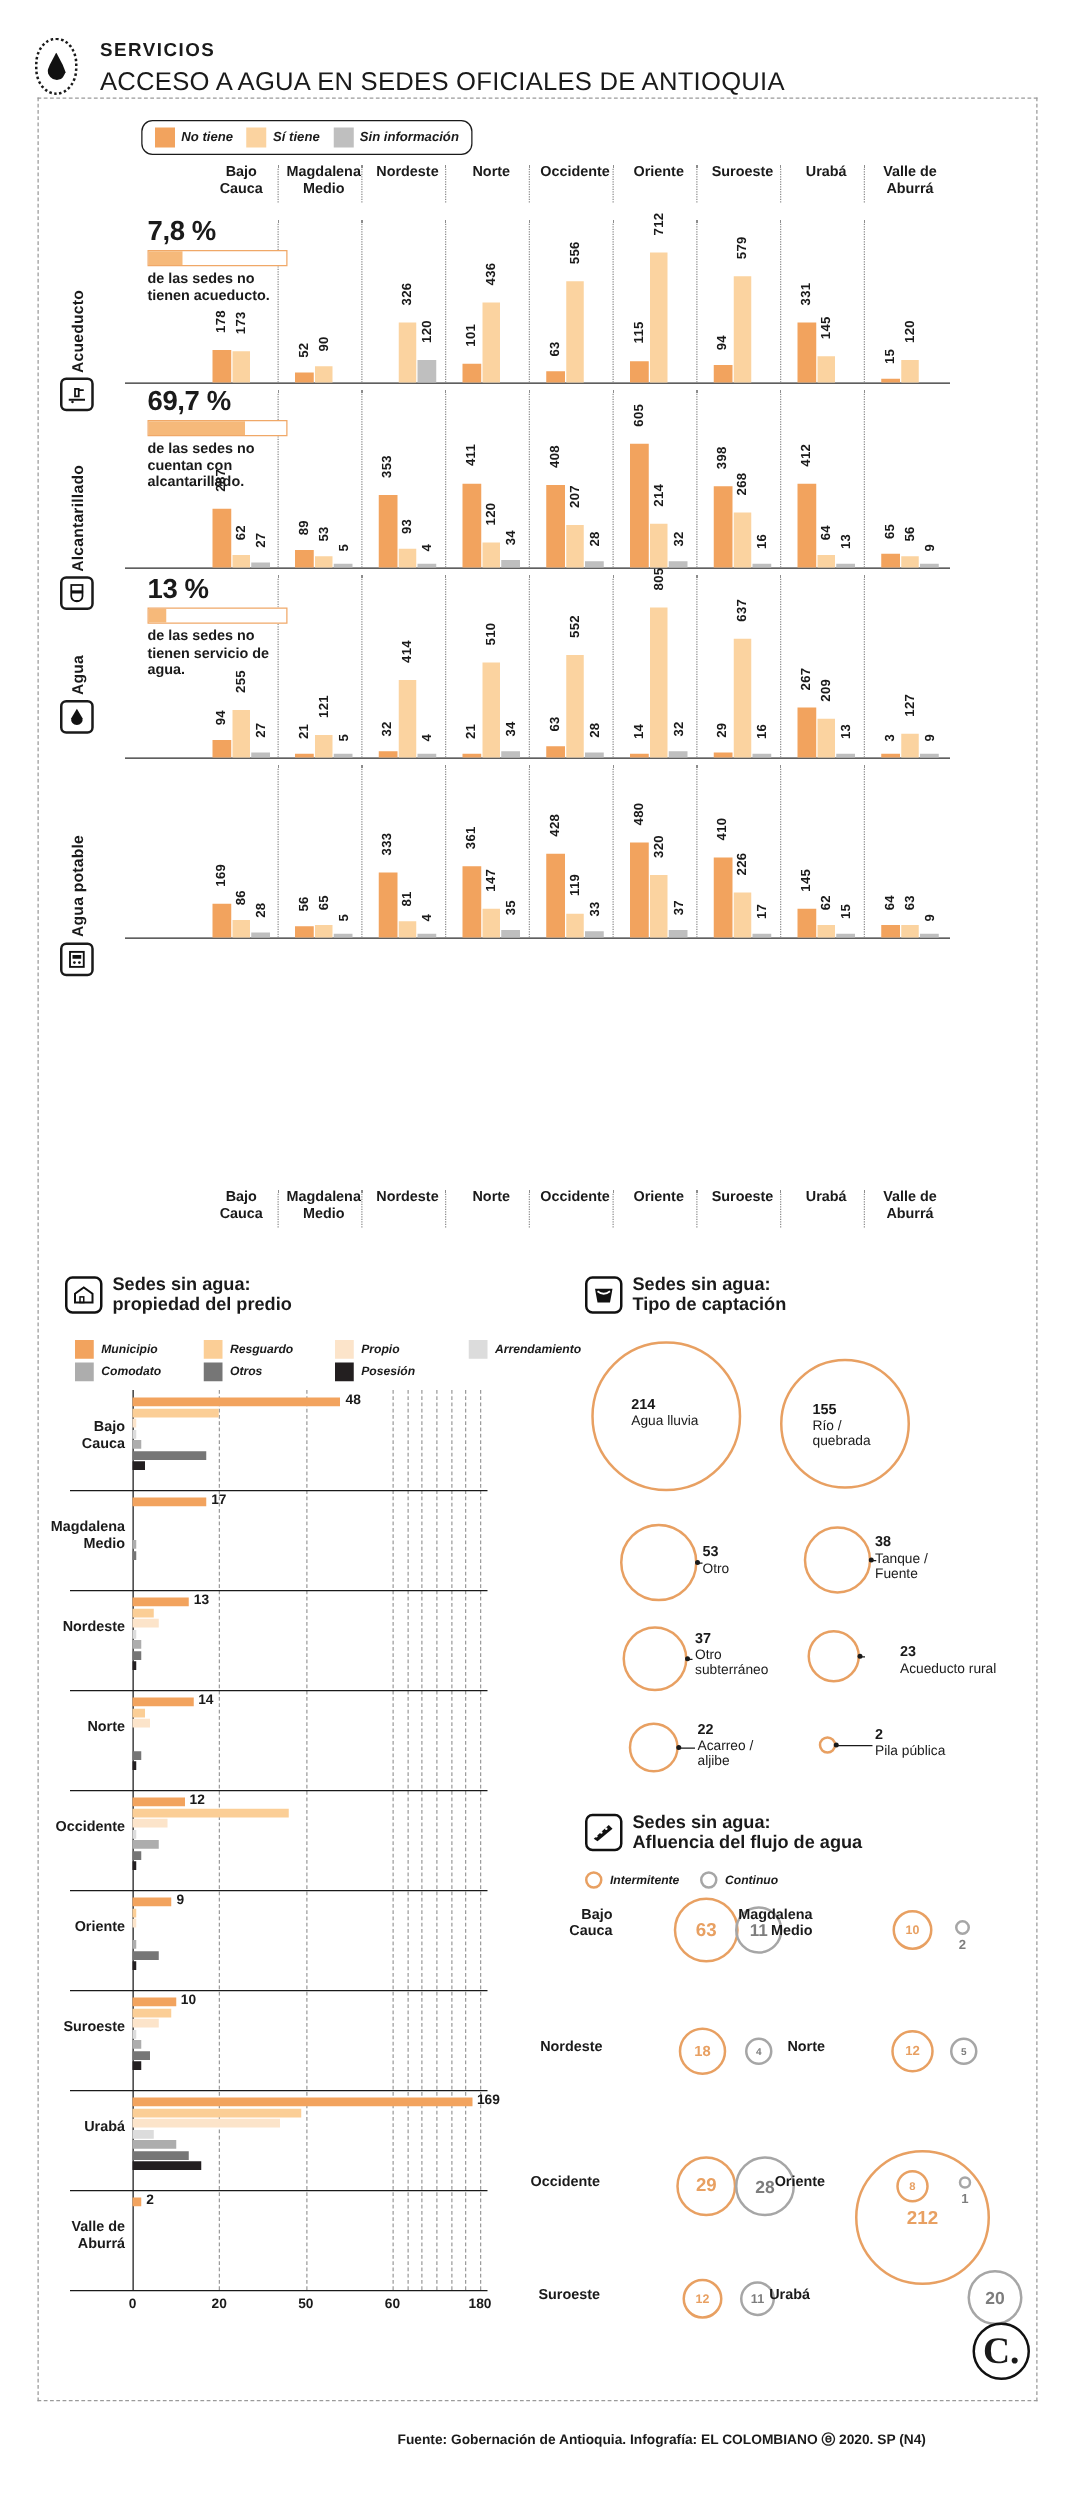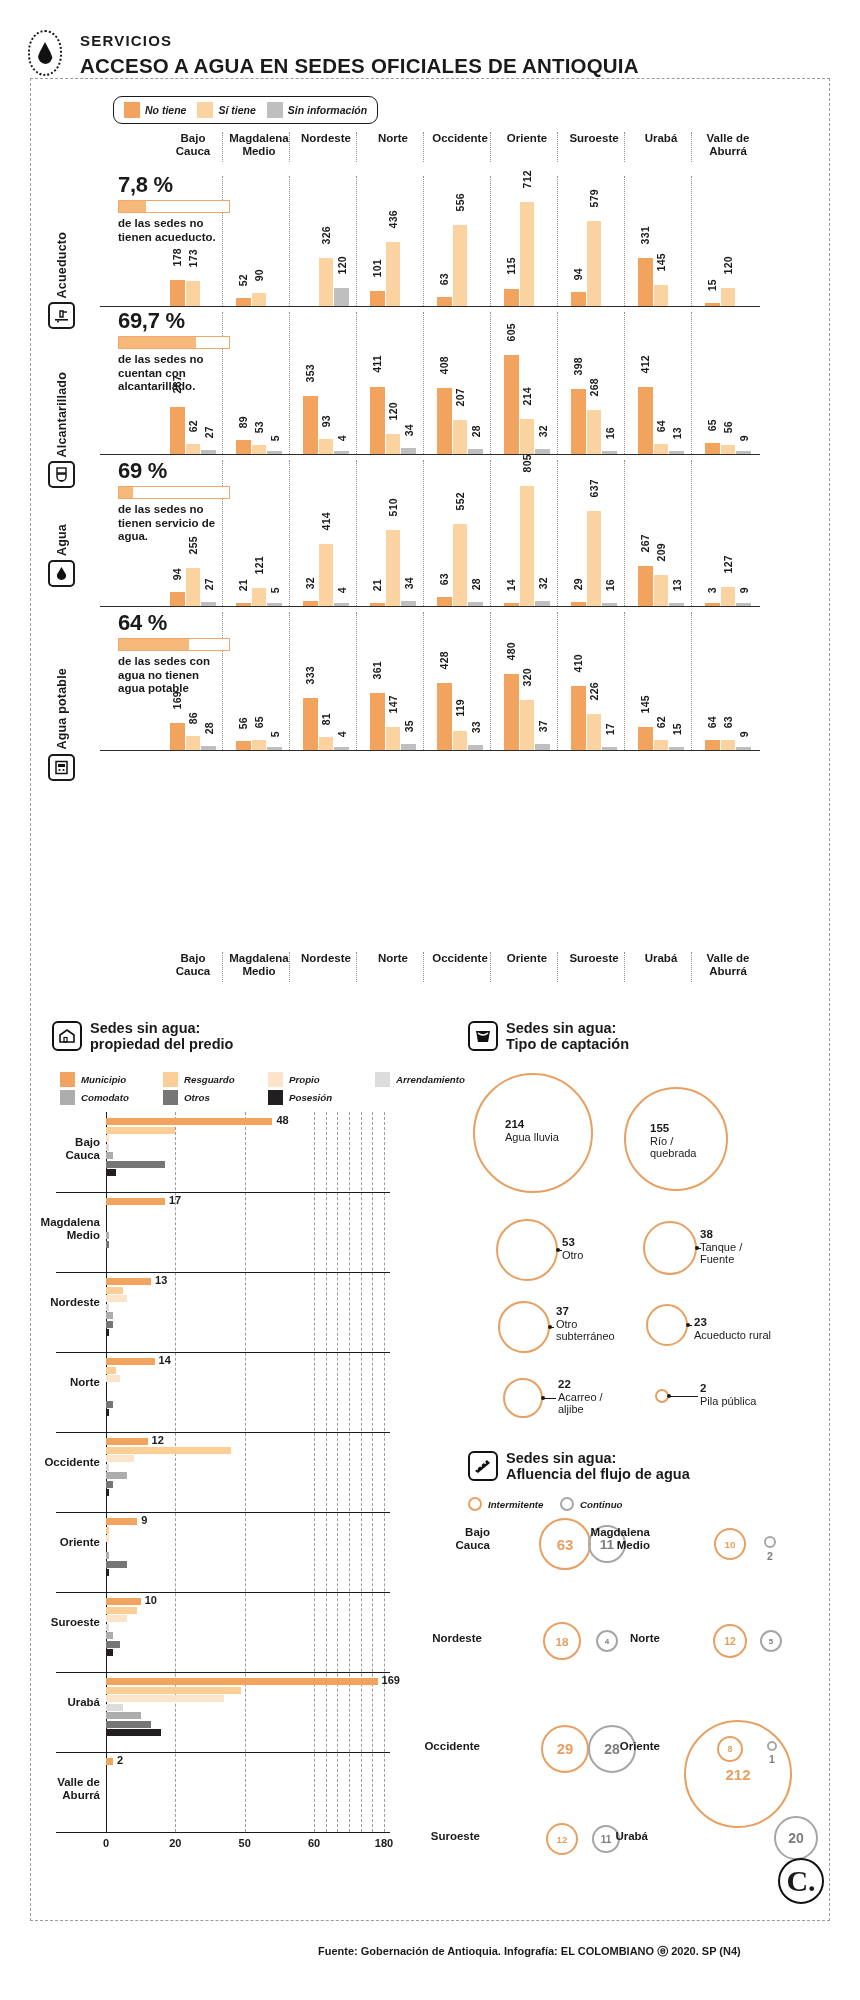--- a/index.html
+++ b/index.html
@@ -23,21 +23,21 @@
     display:flex; align-items:center; justify-content:center;
   }
   .drop-glyph { width:15px; height:22px; background:#111;
     border-radius:50% 50% 50% 50% / 62% 62% 38% 38%;
     transform:rotate(0deg);
     clip-path: polygon(50% 0%, 85% 45%, 100% 72%, 78% 100%, 22% 100%, 0% 72%, 15% 45%);
   }
   .kicker { position:absolute; left:52px; top:6px; font-size:15px; font-weight:bold;
     letter-spacing:1.2px; }
   .main-title { position:absolute; left:52px; top:28px; font-size:20.5px;
-    letter-spacing:.2px; font-weight:700; white-space:nowrap;}
+    letter-spacing:.2px; font-weight:400; white-space:nowrap;}
 
   
   .frame {
     position:absolute; left:30px; top:78px; width:800px; height:1843px;
     border:1px dashed #9a9a9a;
   }
 
   
   .legend-pill {
     position:absolute; left:113px; top:96px;
@@ -403,21 +403,21 @@
         <div class="vsep" style="left: 691px; top: 460px; height: 146px;"></div>
         <div class="side" style="left: 48px; top: 524px;">
           <div class="side-label">Agua</div>
           <div class="side-icon">
             <svg width="17" height="17" viewBox="0 0 17 17">
               <path d="M8.5 2 L13 9.5 A4.6 4.6 0 1 1 4 9.5 Z" fill="#111"></path>
             </svg>
           </div>
         </div>
         <div class="stat" style="left: 118px; top: 458px;">
-          <div class="stat-pct">69 %</div>
+          <div class="stat-pct">13 %</div>
           <div class="stat-bar">
             <div class="stat-fill" style="width: 13%;"></div>
           </div>
           <div class="stat-txt" style="width: 105px;">de las sedes no tienen servicio de agua.</div>
         </div>
         <div class="bar" style="left: 170px; width: 14.6667px; height: 14.0124px; top: 591.988px; background: rgb(242, 163, 94);"></div>
         <div class="bar-val" style="left: 171.333px; top: 567.988px;">94</div>
         <div class="bar" style="left: 185.667px; width: 14.6667px; height: 38.0124px; top: 567.988px; background: rgb(251, 211, 160);"></div>
         <div class="bar-val" style="left: 187px; top: 535.988px;">255</div>
         <div class="bar" style="left: 201.333px; width: 14.6667px; height: 4.02484px; top: 601.975px; background: rgb(191, 191, 191);"></div>
@@ -484,27 +484,20 @@
         <div class="side" style="left: 48px; top: 668px;">
           <div class="side-label">Agua potable</div>
           <div class="side-icon">
             <svg width="17" height="17" viewBox="0 0 17 17">
               <rect x="3" y="2.5" width="11" height="12" fill="none" stroke="#111" stroke-width="1.5"></rect>
               <rect x="5" y="5" width="7" height="3" fill="#111"></rect>
               <circle cx="6.5" cy="11" r="1.1" fill="#111"></circle>
               <circle cx="10.5" cy="11" r="1.1" fill="#111"></circle>
             </svg>
           </div>
-        </div>
-        <div class="stat" style="left: 118px; top: 610px;">
-          <div class="stat-pct">64 %</div>
-          <div class="stat-bar">
-            <div class="stat-fill" style="width: 64%;"></div>
-          </div>
-          <div class="stat-txt" style="width: 105px;">de las sedes con agua no tienen agua potable</div>
         </div>
         <div class="bar" style="left: 170px; width: 14.6667px; height: 26.5843px; top: 723.416px; background: rgb(242, 163, 94);"></div>
         <div class="bar-val" style="left: 171.333px; top: 691.416px;">169</div>
         <div class="bar" style="left: 185.667px; width: 14.6667px; height: 13.5281px; top: 736.472px; background: rgb(251, 211, 160);"></div>
         <div class="bar-val" style="left: 187px; top: 712.472px;">86</div>
         <div class="bar" style="left: 201.333px; width: 14.6667px; height: 4.40449px; top: 745.596px; background: rgb(191, 191, 191);"></div>
         <div class="bar-val" style="left: 202.667px; top: 721.596px;">28</div>
         <div class="bar" style="left: 236px; width: 14.6667px; height: 8.80899px; top: 741.191px; background: rgb(242, 163, 94);"></div>
         <div class="bar-val" style="left: 237.333px; top: 717.191px;">56</div>
         <div class="bar" style="left: 251.667px; width: 14.6667px; height: 10.2247px; top: 739.775px; background: rgb(251, 211, 160);"></div>
@@ -734,21 +727,21 @@
       <div class="cap-line" style="left: 697px; top: 1248px; width: 4px;"></div>
       <div class="cap-circle" style="left: 498px; top: 1301px; width: 52px; height: 52px;"></div>
       <div class="cap-label" style="left: 556px; top: 1305px;">
         <div class="cap-num">37</div>
         <div style="font-weight: normal;">Otro</div>
         <div style="font-weight: normal;">subterráneo</div>
       </div>
       <div class="cap-dot" style="left: 548px; top: 1325px;"></div>
       <div class="cap-line" style="left: 550px; top: 1327px; width: 4px;"></div>
       <div class="cap-circle" style="left: 646px; top: 1304px; width: 42px; height: 42px;"></div>
-      <div class="cap-label" style="left: 694px; top: 1316px;">
+      <div class="cap-label" style="left: 720px; top: 1316px;">
         <div class="cap-num">23</div>
         <div style="font-weight: normal;">Acueducto rural</div>
       </div>
       <div class="cap-dot" style="left: 686px; top: 1323px;"></div>
       <div class="cap-line" style="left: 688px; top: 1325px; width: 4px;"></div>
       <div class="cap-circle" style="left: 503px; top: 1378px; width: 40px; height: 40px;"></div>
       <div class="cap-label" style="left: 558px; top: 1378px;">
         <div class="cap-num">22</div>
         <div style="font-weight: normal;">Acarreo /</div>
         <div style="font-weight: normal;">aljibe</div>

